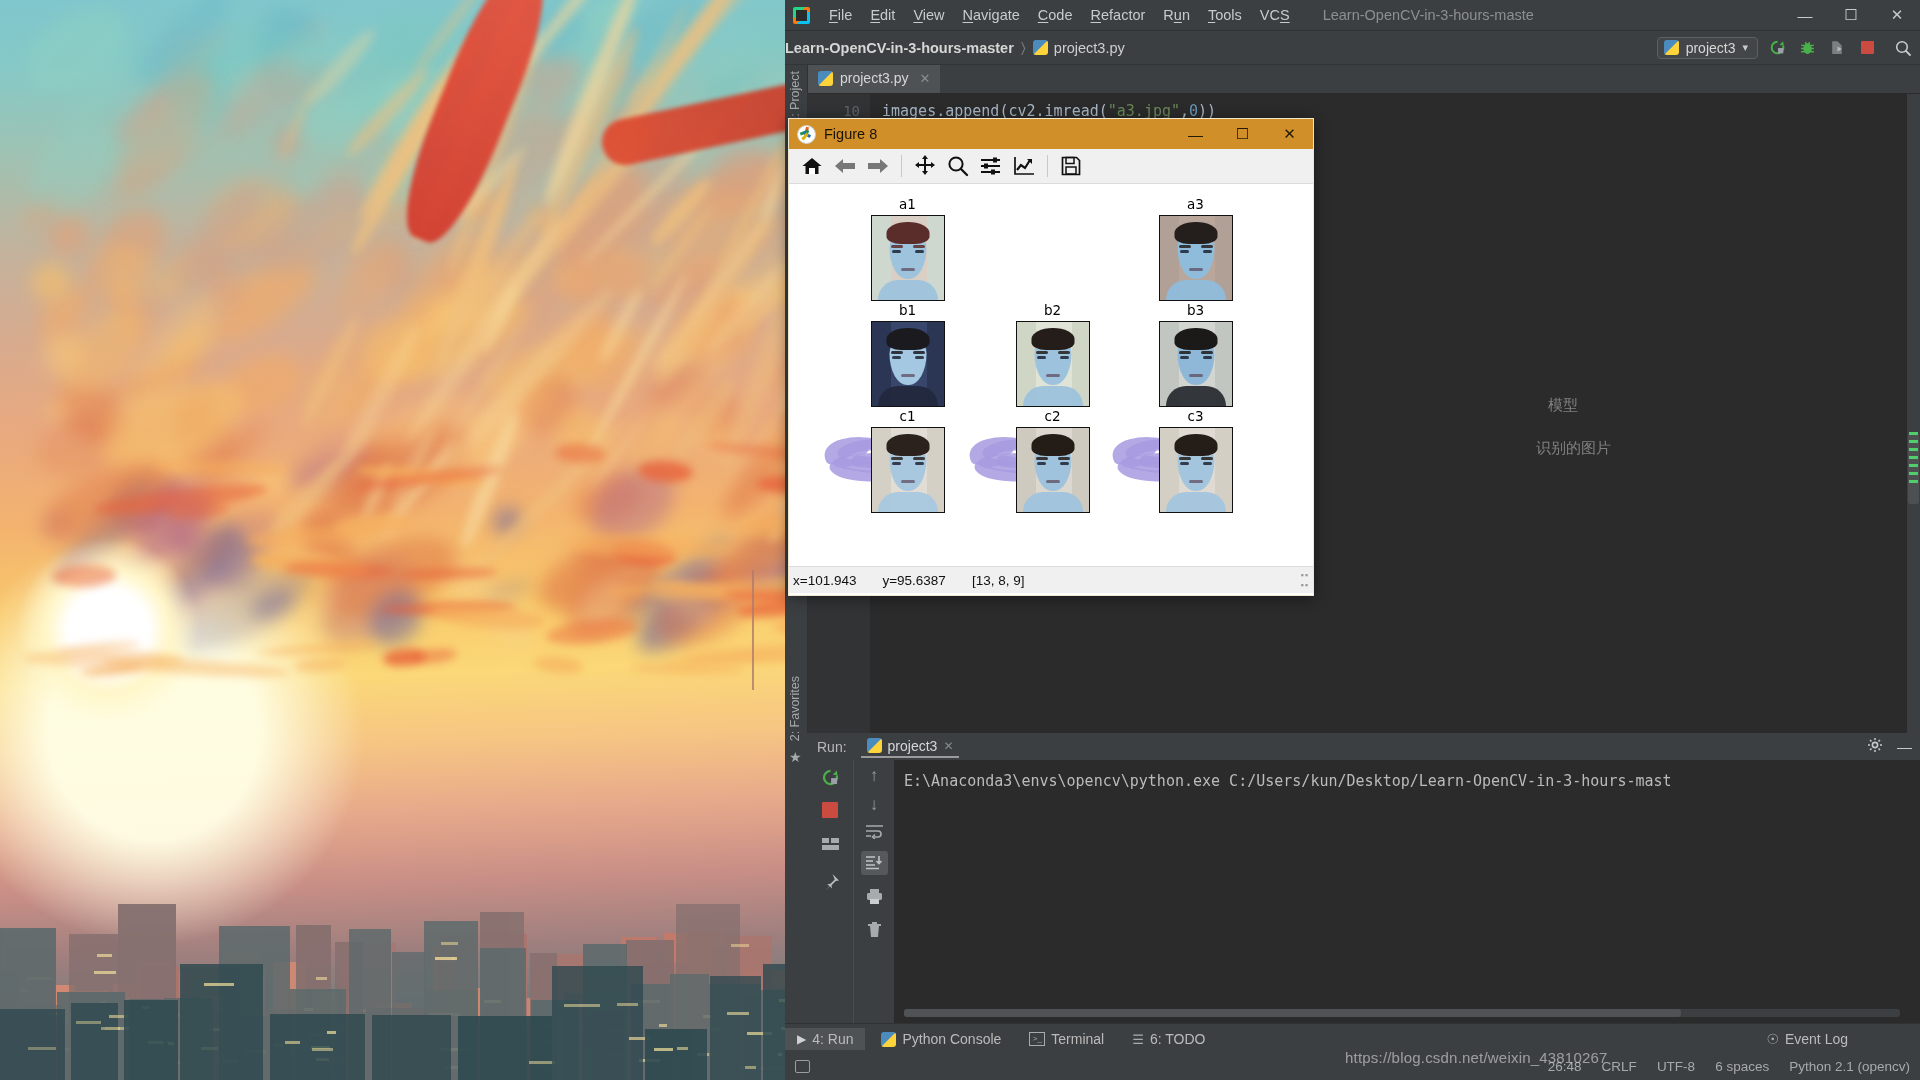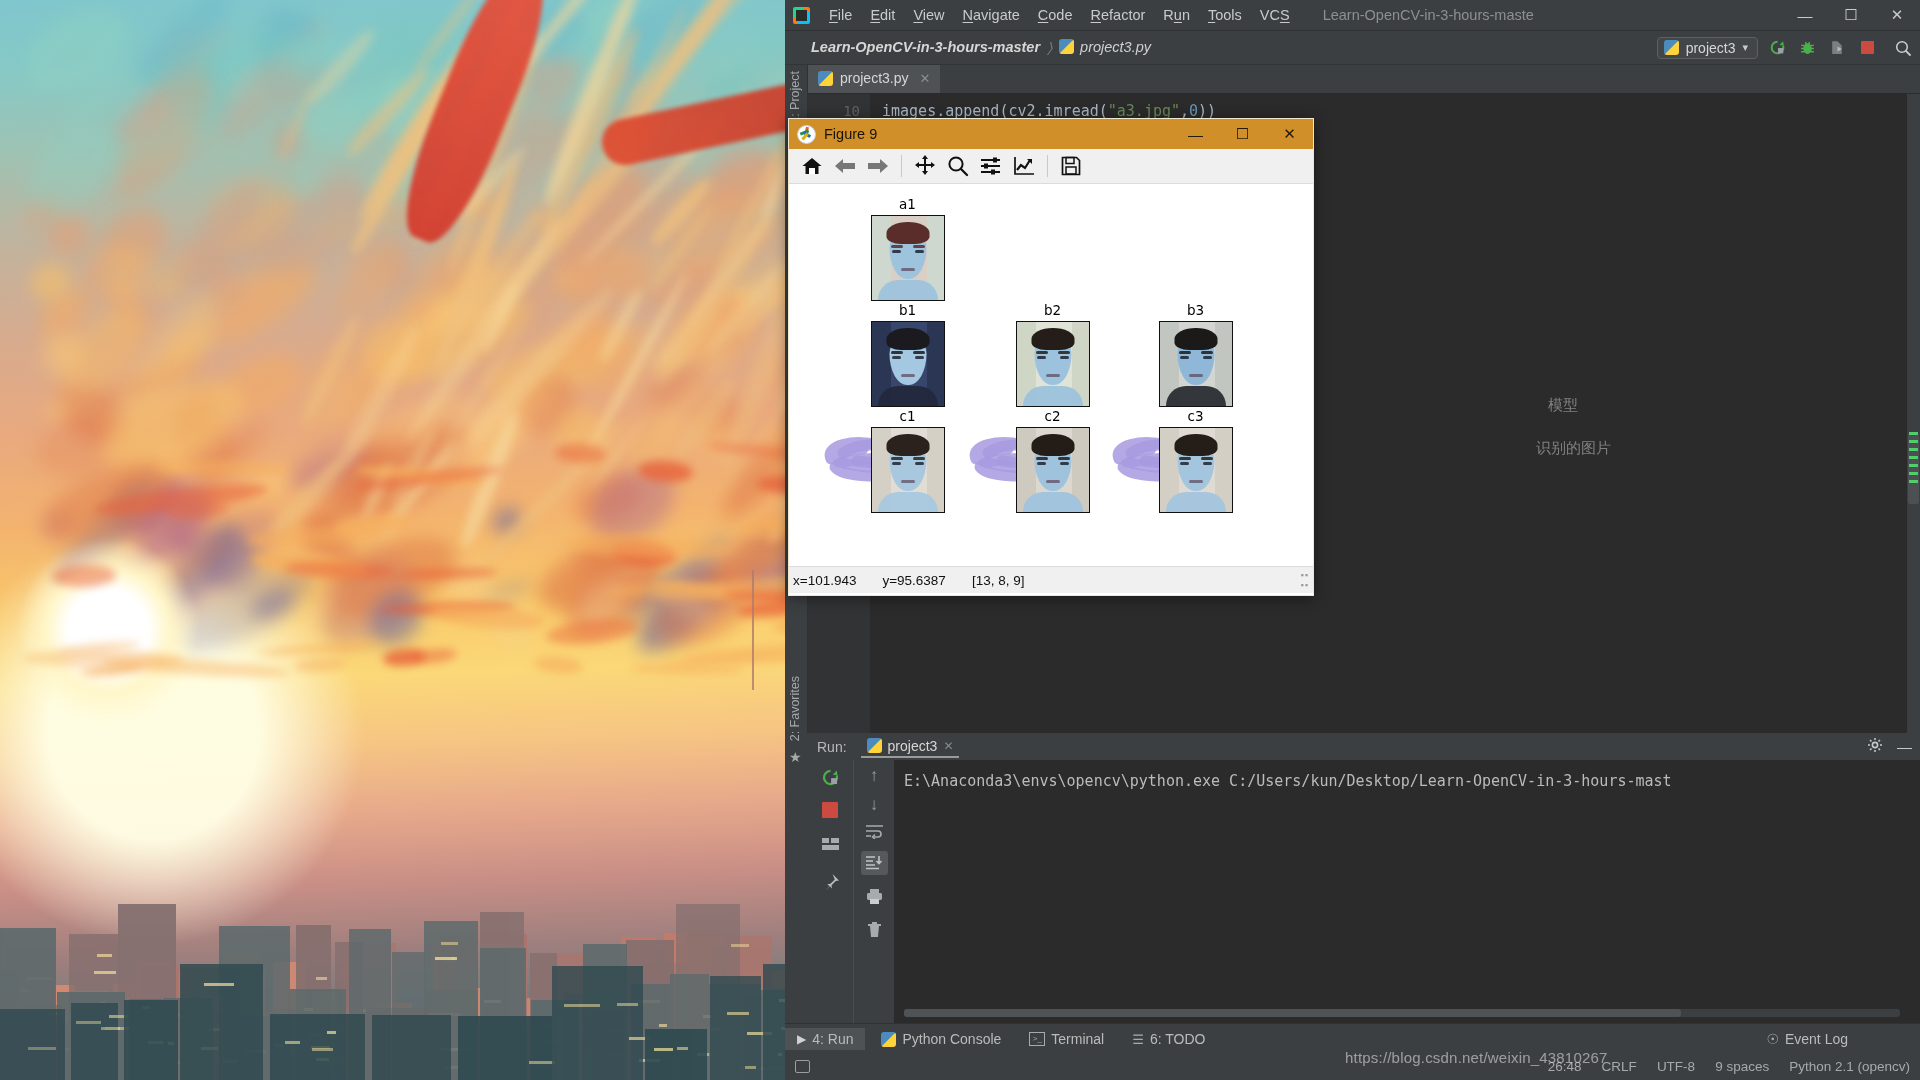--- a/index.html
+++ b/index.html
@@ -115,24 +115,23 @@
 
   
   #navbar {
     height: 33px;
     background: #3c3f41;
     display: flex; align-items: center;
     position: relative;
     border-bottom: 1px solid #323436;
   }
   #breadcrumb {
-    display: flex; 
-    margin-left: 26px;
+    display: flex; align-items: center;
+    margin-left: 0;
     font-size: 14.5px;
-    font-style: italic;
   }
   #breadcrumb .crumb-root { color: #d6d6d6; font-weight: bold; }
   #breadcrumb .sep { color: #7a7d80; margin: 0 7px; font-size: 15px; }
   #breadcrumb .crumb-file { color: #cfcfcf; }
   .pyfile-icon {
     width: 15px; height: 15px; margin-right: 6px;
     display: inline-block; position: relative; vertical-align: -3px;
     background: linear-gradient(135deg,#4b8bbe 0 48%, #ffd43b 52% 100%);
     border-radius: 3px;
   }
@@ -1164,35 +1163,35 @@
         <span>Event Log</span>
       </div>
     </div>
 
     <div id="statusbar">
       <span style="margin-left:10px;display:inline-block;width:13px;height:11px;border:1px solid #9a9ea0;border-radius:2px"></span>
       <div id="statusright">
         <span>26:48</span>
         <span>CRLF</span>
         <span>UTF-8</span>
-        <span>9 spaces</span>
+        <span>6 spaces</span>
         <span>Python 2.1 (opencv)</span>
       </div>
     </div>
   </div>
 
   <div id="figure">
     <div id="figtitlebar">
       <div id="figicon">
         <i style="left:7px;top:1px;width:3px;height:8px;background:#e8611c;transform:rotate(15deg)"></i>
         <i style="left:2px;top:5px;width:9px;height:3px;background:#1f8f4e;transform:rotate(-20deg)"></i>
         <i style="left:5px;top:7px;width:8px;height:3px;background:#1d6fb8;transform:rotate(35deg)"></i>
         <i style="left:3px;top:9px;width:8px;height:3px;background:#d5b60a;transform:rotate(-50deg)"></i>
       </div>
-      <div class="ttl">Figure 9</div>
+      <div class="ttl">Figure 8</div>
       <div id="figwinbtns">
         <div class="figbtn">—</div>
         <div class="figbtn">☐</div>
         <div class="figbtn">✕</div>
       </div>
     </div>
 
     <div id="figtoolbar">
       <div class="mtool">
         <svg width="22" height="20" viewBox="0 0 22 20">
@@ -1254,20 +1253,35 @@
           <div class="ph" style="width: 72px; height: 84px; background: rgb(217, 207, 196);">
             <div style="position: absolute; left: 0px; top: 0px; width: 19px; height: 100%; background: rgb(207, 216, 207);"></div>
             <div style="position: absolute; right: 0px; top: 0px; width: 17px; height: 100%; background: rgb(207, 216, 207);"></div>
             <div style="position: absolute; left: 6px; right: 6px; bottom: 0px; height: 20px; background: rgb(158, 195, 221); border-radius: 24px 24px 0px 0px; opacity: 0.95;"></div>
             <div style="position: absolute; left: 50%; transform: translateX(-50%); top: 13px; width: 37px; height: 50px; background: rgb(158, 195, 221); border-radius: 46% 46% 48% 48% / 38% 38% 62% 62%;"></div>
             <div style="position: absolute; left: 50%; transform: translateX(-50%); top: 6px; width: 43px; height: 22px; background: rgb(90, 45, 42); border-radius: 50% 50% 34% 34%;"></div>
             <div style="position: absolute; top: 34px; left: 20px; width: 9px; height: 3px; background: rgba(20, 25, 40, 0.8); border-radius: 2px;"></div>
             <div style="position: absolute; top: 29px; left: 19px; width: 12px; height: 3px; background: rgb(90, 45, 42); border-radius: 2px; opacity: 0.85;"></div>
             <div style="position: absolute; top: 34px; right: 20px; width: 9px; height: 3px; background: rgba(20, 25, 40, 0.8); border-radius: 2px;"></div>
             <div style="position: absolute; top: 29px; right: 19px; width: 12px; height: 3px; background: rgb(90, 45, 42); border-radius: 2px; opacity: 0.85;"></div>
+            <div style="position: absolute; left: 50%; transform: translateX(-50%); top: 52px; width: 14px; height: 3px; background: rgba(90, 70, 90, 0.7); border-radius: 3px;"></div>
+          </div>
+        </div>
+        <div class="cell" style="left: 348px; top: 12px; width: 117px; height: 106px;">
+          <div class="ct">a3</div>
+          <div class="ph" style="width: 72px; height: 84px; background: rgb(185, 167, 156);">
+            <div style="position: absolute; left: 0px; top: 0px; width: 19px; height: 100%; background: rgb(176, 160, 150);"></div>
+            <div style="position: absolute; right: 0px; top: 0px; width: 17px; height: 100%; background: rgb(176, 160, 150);"></div>
+            <div style="position: absolute; left: 6px; right: 6px; bottom: 0px; height: 20px; background: rgb(143, 188, 219); border-radius: 24px 24px 0px 0px; opacity: 0.95;"></div>
+            <div style="position: absolute; left: 50%; transform: translateX(-50%); top: 13px; width: 37px; height: 50px; background: rgb(143, 188, 219); border-radius: 46% 46% 48% 48% / 38% 38% 62% 62%;"></div>
+            <div style="position: absolute; left: 50%; transform: translateX(-50%); top: 6px; width: 43px; height: 22px; background: rgb(36, 31, 28); border-radius: 50% 50% 34% 34%;"></div>
+            <div style="position: absolute; top: 34px; left: 20px; width: 9px; height: 3px; background: rgba(20, 25, 40, 0.8); border-radius: 2px;"></div>
+            <div style="position: absolute; top: 29px; left: 19px; width: 12px; height: 3px; background: rgb(36, 31, 28); border-radius: 2px; opacity: 0.85;"></div>
+            <div style="position: absolute; top: 34px; right: 20px; width: 9px; height: 3px; background: rgba(20, 25, 40, 0.8); border-radius: 2px;"></div>
+            <div style="position: absolute; top: 29px; right: 19px; width: 12px; height: 3px; background: rgb(36, 31, 28); border-radius: 2px; opacity: 0.85;"></div>
             <div style="position: absolute; left: 50%; transform: translateX(-50%); top: 52px; width: 14px; height: 3px; background: rgba(90, 70, 90, 0.7); border-radius: 3px;"></div>
           </div>
         </div>
         <div class="cell" style="left: 60px; top: 118px; width: 117px; height: 106px;">
           <div class="ct">b1</div>
           <div class="ph" style="width: 72px; height: 84px; background: rgb(57, 70, 107);">
             <div style="position: absolute; left: 0px; top: 0px; width: 19px; height: 100%; background: rgb(43, 53, 84);"></div>
             <div style="position: absolute; right: 0px; top: 0px; width: 17px; height: 100%; background: rgb(43, 53, 84);"></div>
             <div style="position: absolute; left: 6px; right: 6px; bottom: 0px; height: 20px; background: rgb(34, 40, 61); border-radius: 24px 24px 0px 0px; opacity: 0.95;"></div>
             <div style="position: absolute; left: 50%; transform: translateX(-50%); top: 13px; width: 37px; height: 50px; background: rgb(165, 200, 226); border-radius: 46% 46% 48% 48% / 38% 38% 62% 62%;"></div>

